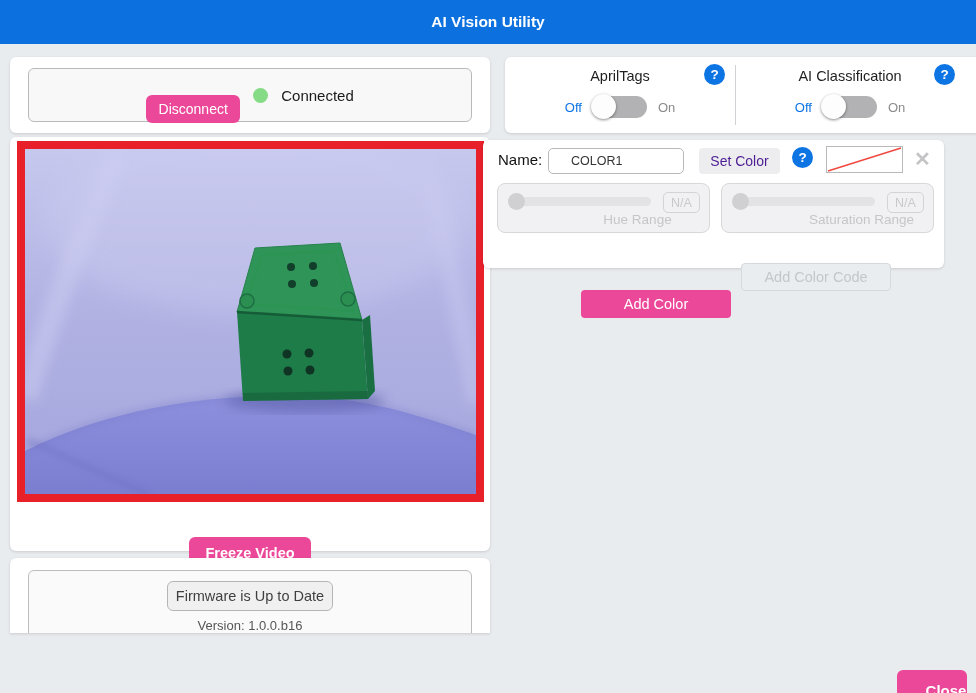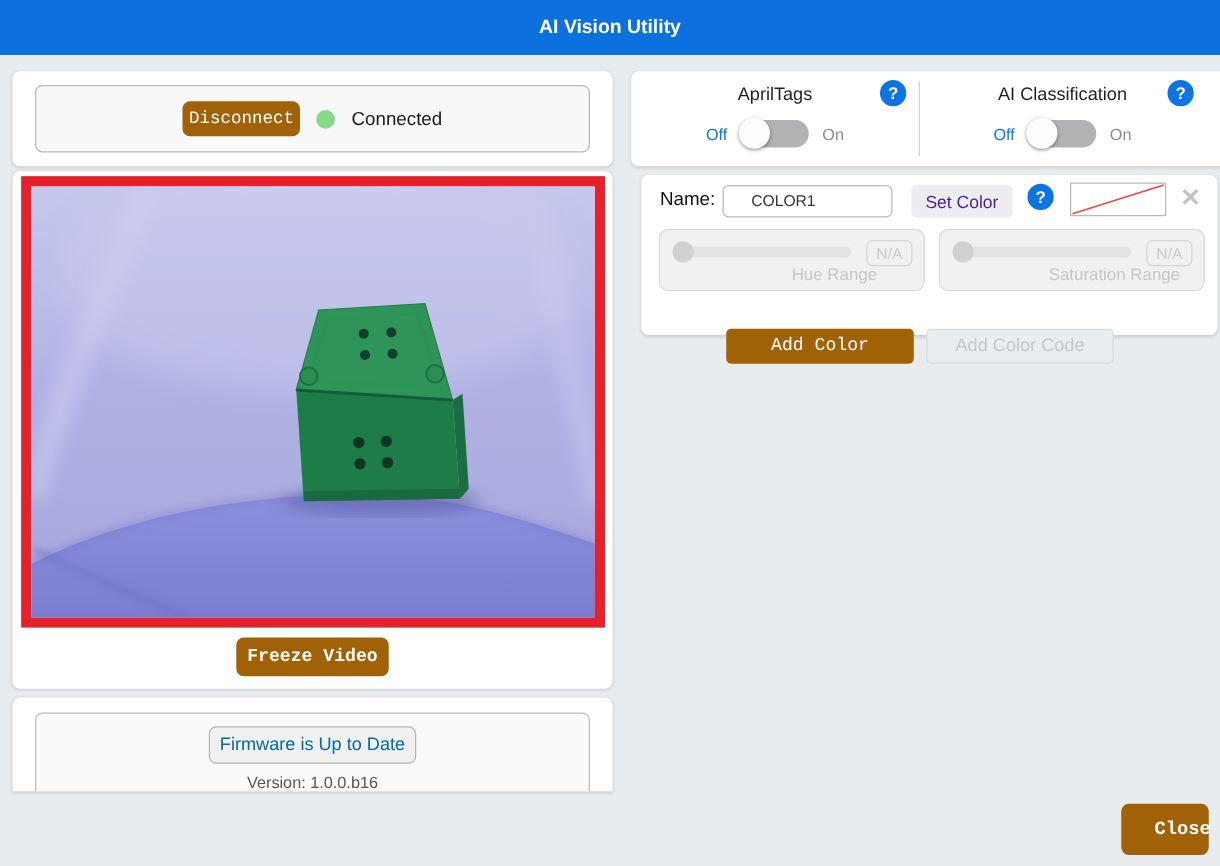--- a/index.html
+++ b/index.html
@@ -10,56 +10,56 @@
   
   .titlebar { position:absolute; left:0; top:0; width:976px; height:44px; background:#0c71df;
     display:flex; align-items:center; justify-content:center; color:#fff; font-size:15.5px; font-weight:700; }
 
   .card { position:absolute; background:#fff; border-radius:6px; box-shadow:0 1px 3px rgba(0,0,0,.14); }
 
   
   #card-connection { left:10px; top:57px; width:480px; height:76px; }
   .inner-box { position:absolute; left:18px; top:11px; width:444px; height:54px; background:#f8f8f9;
     border:1px solid #b9b9bb; border-radius:6px; display:flex; align-items:center; justify-content:center; gap:13px; }
-  .btn-blue { background:#a16207; color:#fff; border:none; border-radius:6px; font-family:Liberation Mono, monospace;
-    display:flex; align-items:center; justify-content:center; cursor:pointer; }
+  .btn-blue { background:#ec4899; color:#fff; border:none; border-radius:6px; font-family:Liberation Sans, sans-serif;
+    display:flex; align-items:center; justify-content:center; cursor:pointer;margin-top:27px; }
   #disconnect-btn { width:94px; height:28px; font-size:14px; font-weight:500; }
   .status-dot { width:15px; height:15px; border-radius:50%; background:#86dc86; }
   .status-text { font-size:15px; color:#1a1a1a; }
 
   
   #card-video { left:10px; top:137px; width:480px; height:414px; }
   #video-frame { position:absolute; left:7px; top:4px; width:467px; height:361px; border:8px solid #e8202a; background:#a9aadd; }
   #video-frame svg { display:block; }
   #freeze-btn { position:absolute; left:50%; transform:translateX(-50%); top:373px; width:122px; height:31px; font-size:14.5px; font-weight:600; }
 
   
   #card-firmware { left:10px; top:558px; width:480px; height:75px; border-radius:6px 6px 0 0; overflow:hidden; }
   #firmware-box { position:absolute; left:18px; top:12px; width:444px; height:86px; background:#fafafa;
     border:1px solid #bcbcbe; border-radius:6px; display:flex; flex-direction:column; align-items:center; }
   #firmware-btn { margin-top:10px; width:166px; height:30px; background:#f0f0f1; border:1px solid #b5b5b7;
-    border-radius:6px; color:#0369a1; font-size:14.5px; font-family:inherit; display:flex; align-items:center; justify-content:center; cursor:pointer; }
+    border-radius:6px; color:#404040; font-size:14.5px; font-family:inherit; display:flex; align-items:center; justify-content:center; cursor:pointer; }
   #firmware-version { margin-top:7px; font-size:13px; color:#565656; }
 
   
   #card-features { left:505px; top:57px; width:537px; height:76px; display:flex; }
   .feature-half { position:relative; width:230px; height:76px; }
   .feature-divider { position:absolute; left:230px; top:8px; width:1px; height:60px; background:#d2d2d6; }
   .feature-label { position:absolute; left:0; top:11px; width:100%; text-align:center; font-size:14.5px; color:#1f1f1f; font-weight:500; }
   .help-icon { position:absolute; right:10px; top:7px; width:21px; height:21px; border-radius:50%; background:#0d74e3;
     color:#fff; font-size:13.5px; font-weight:700; display:flex; align-items:center; justify-content:center; cursor:pointer; }
   .toggle-row { position:absolute; left:0; top:39px; width:100%; display:flex; align-items:center; justify-content:center; gap:11px; }
   .toggle-off { font-size:13px; color:#0d74e3; }
   .toggle-on { font-size:13px; color:#8b8b8d; }
   .toggle-track { position:relative; width:54px; height:22px; border-radius:11px; background:#b2b2b4; cursor:pointer; }
   .toggle-knob { position:absolute; left:-2px; top:-2px; width:25px; height:25px; border-radius:50%; background:#fdfdfd;
     box-shadow:0 1px 3px rgba(0,0,0,.45); }
 
   
-  #card-color { left:513px; top:140px; width:461px; height:128px; }
+  #card-color { left:483px; top:140px; width:461px; height:128px; }
   #name-label { position:absolute; left:15px; top:11px; font-size:15px; color:#111; }
   #name-input { position:absolute; left:65px; top:8px; width:136px; height:26px; border:1px solid #b9b9bb; border-radius:5px;
     padding:0 22px; font-size:12.5px; color:#333; font-family:inherit; background:#fff; }
   #set-color-btn { position:absolute; left:216px; top:8px; width:81px; height:26px; background:#ededef; border:none;
     border-radius:4px; color:#4c1d95; font-size:14px; font-family:inherit; display:flex; align-items:center; justify-content:center; }
   #color-help-icon { position:absolute; right:auto; left:309px; top:7px; }
   #color-swatch { position:absolute; left:343px; top:6px; width:77px; height:27px; background:#fff; border:1px solid #b9b9bb; }
   #swatch-clear-icon { position:absolute; left:431px; top:6px; font-size:20px; font-weight:700; color:#c4c4c6; cursor:pointer; line-height:26px; }
   .slider-panel { position:absolute; top:43px; width:213px; height:50px; background:#f1f1f3; border:1px solid #d8d8da; border-radius:8px; }
   #hue-panel { left:14px; }

